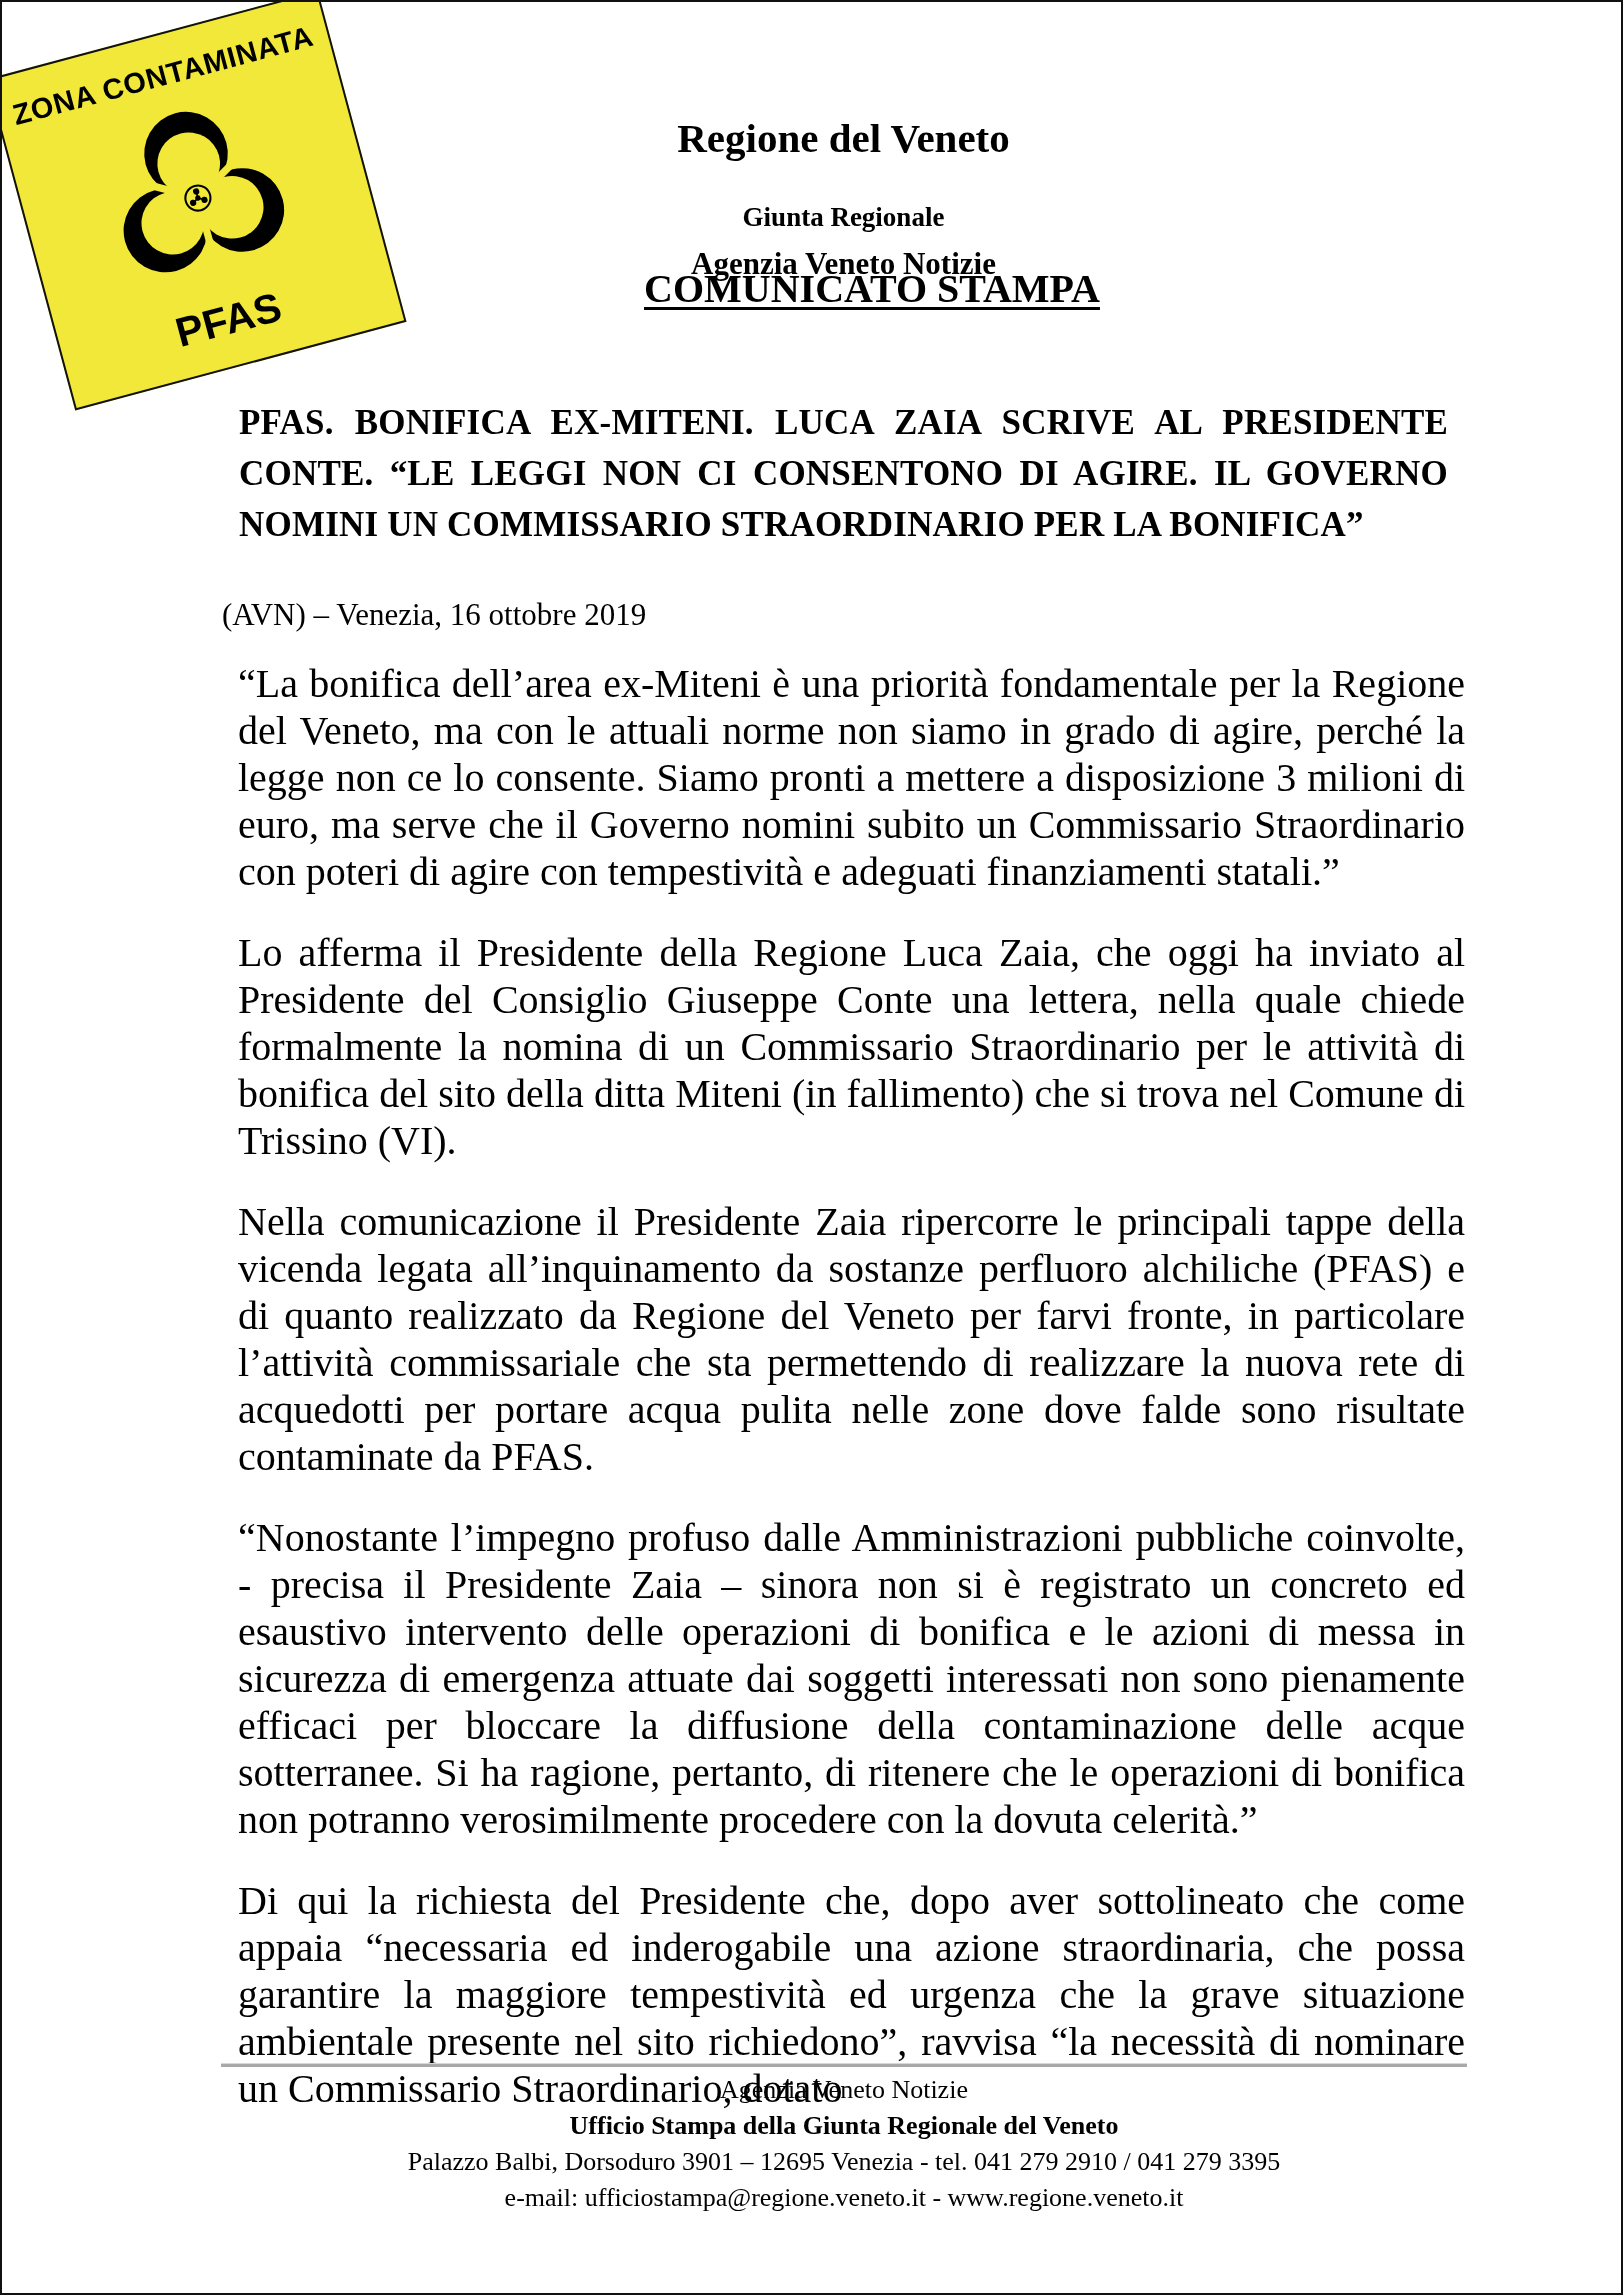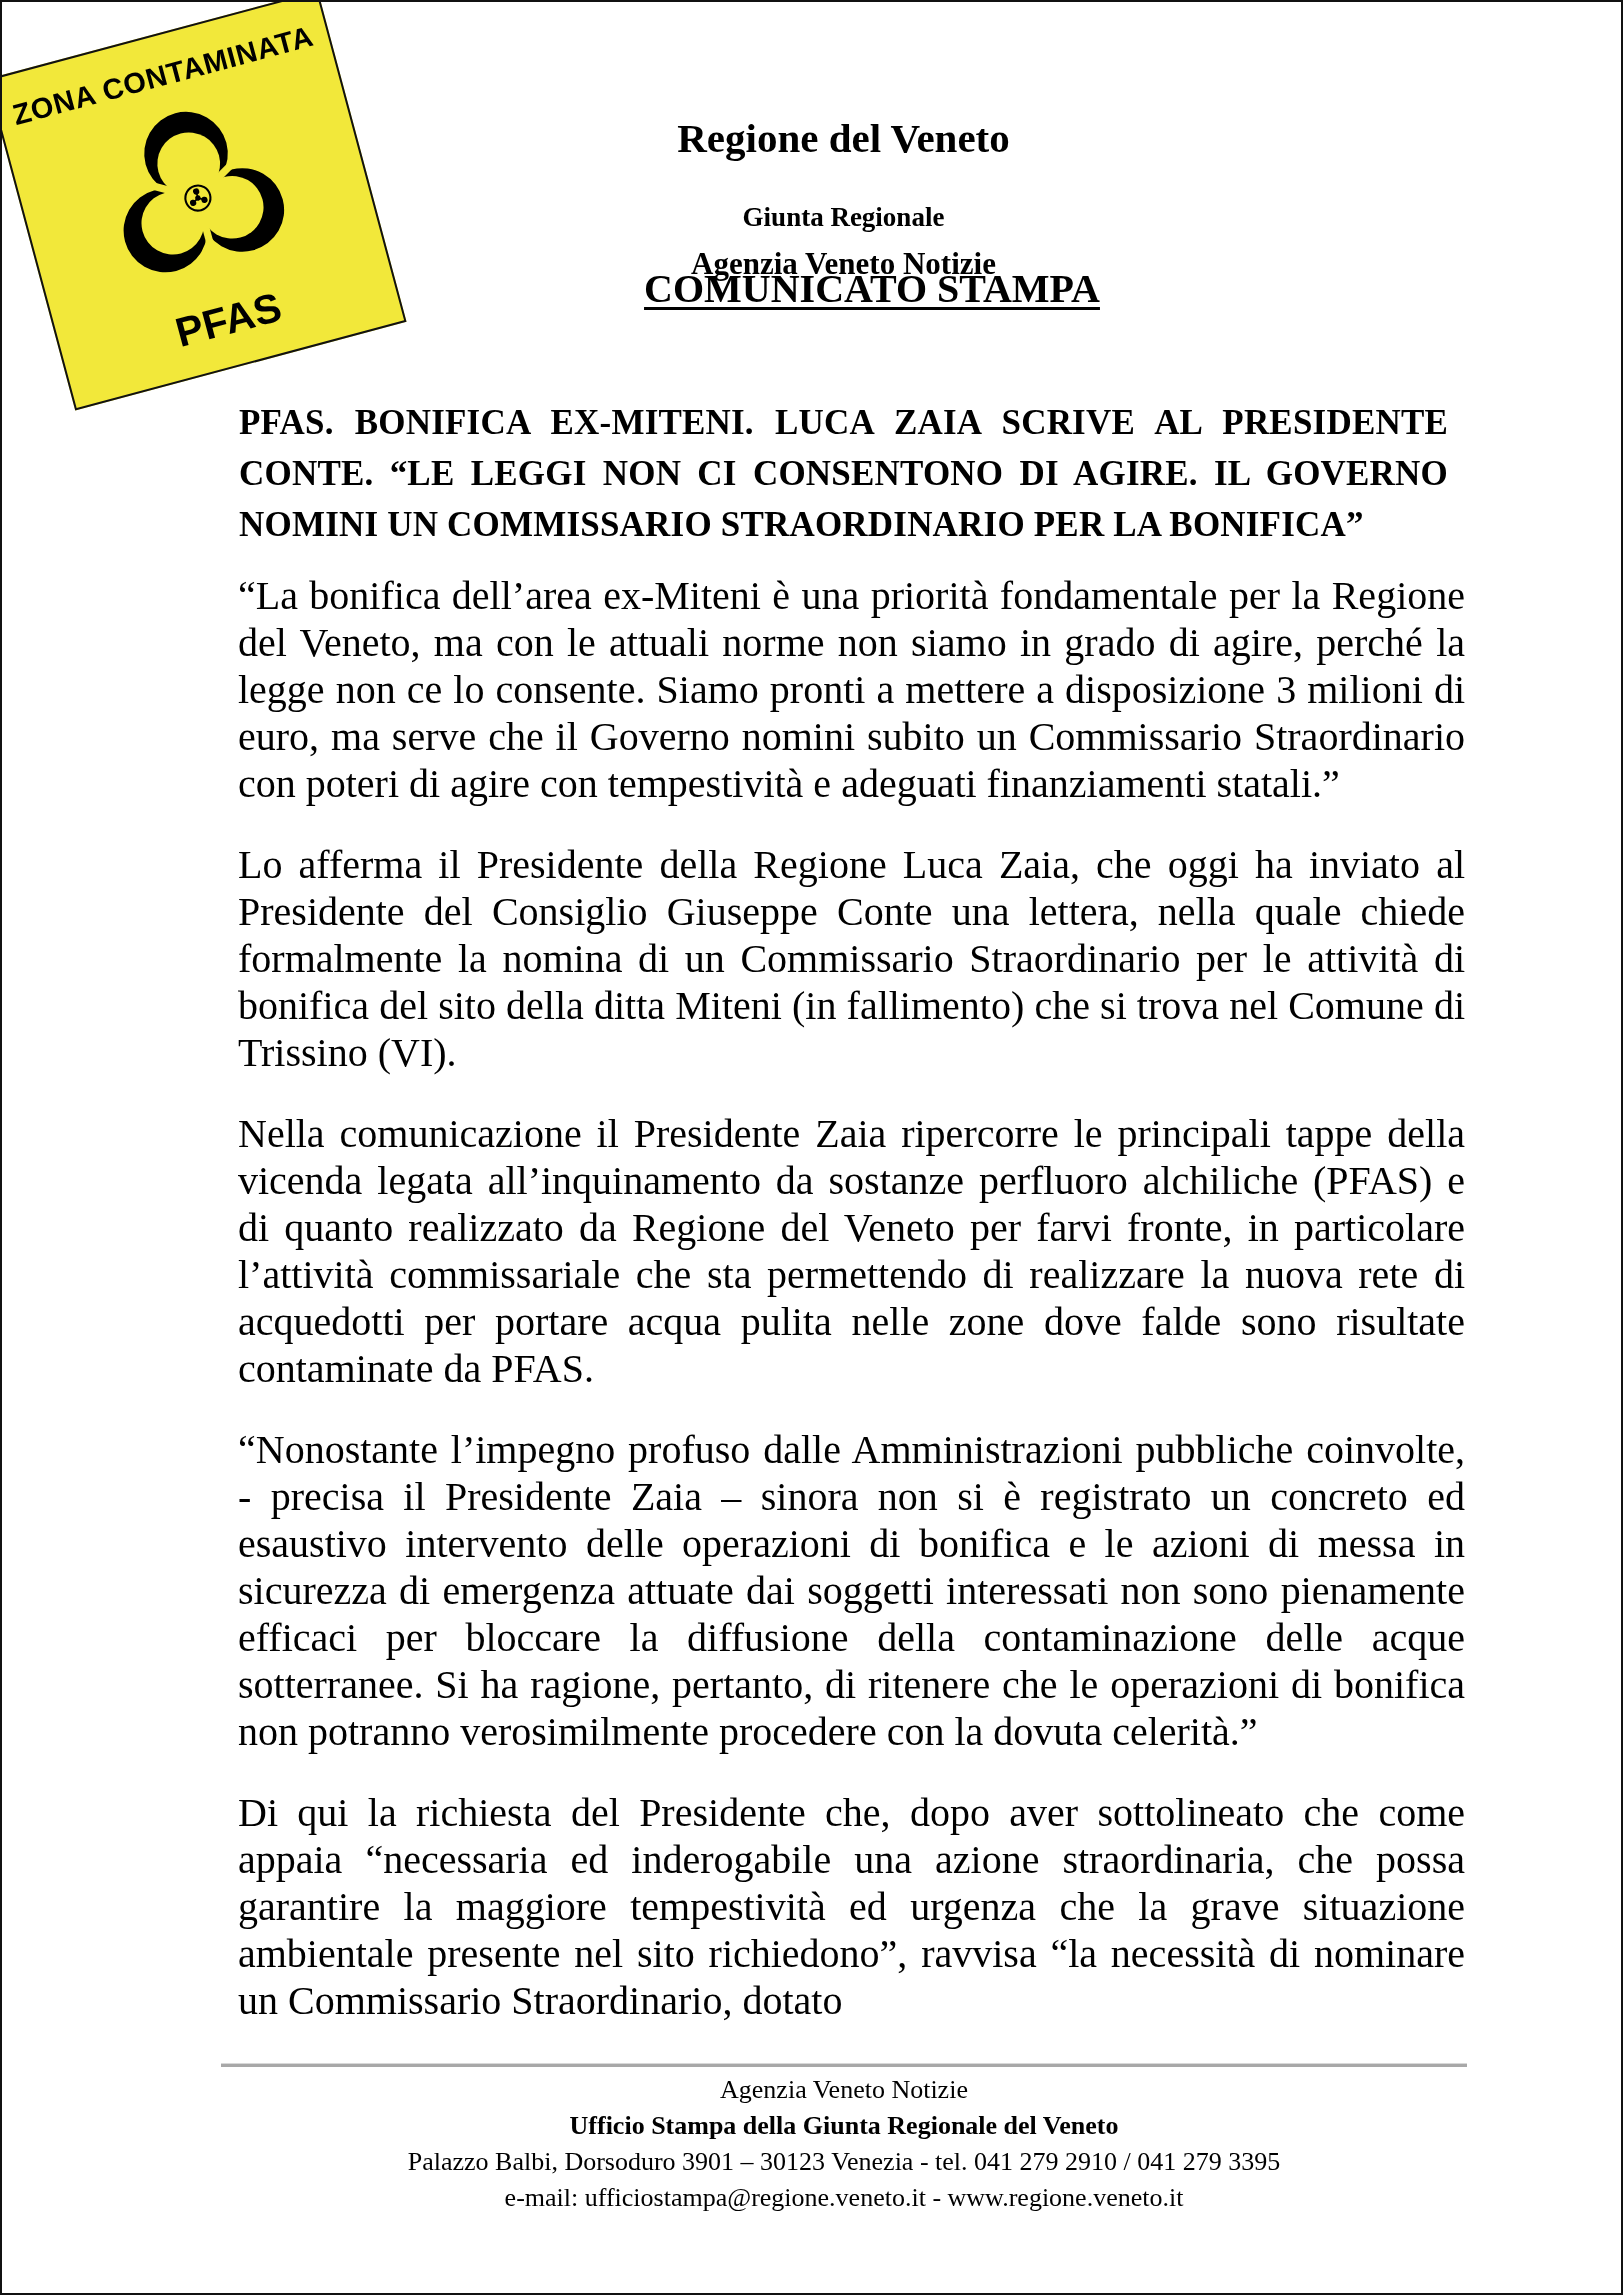--- a/index.html
+++ b/index.html
@@ -202,27 +202,28 @@
 
 <div class="header">
   <div class="h-org">Regione del Veneto</div>
   <div class="h-dept">Giunta Regionale</div>
   <div class="h-agency">Agenzia Veneto Notizie</div>
 </div>
 <div class="press-title">COMUNICATO STAMPA</div>
 
 <div class="content">
   <p class="headline">PFAS. BONIFICA EX-MITENI. LUCA ZAIA SCRIVE AL PRESIDENTE CONTE. “LE LEGGI NON CI CONSENTONO DI AGIRE. IL GOVERNO NOMINI UN COMMISSARIO STRAORDINARIO PER LA BONIFICA”</p>
+  <p class="dateline">(AVN) – Venezia, 16 ottobre 2019</p>
   <p class="para first">“La bonifica dell’area ex-Miteni è una priorità fondamentale per la Regione del Veneto, ma con le attuali norme non siamo in grado di agire, perché la legge non ce lo consente. Siamo pronti a mettere a disposizione 3 milioni di euro, ma serve che il Governo nomini subito un Commissario Straordinario con poteri di agire con tempestività e adeguati finanziamenti statali.”</p>
   <p class="para">Lo afferma il Presidente della Regione Luca Zaia, che oggi ha inviato al Presidente del Consiglio Giuseppe Conte una lettera, nella quale chiede formalmente la nomina di un Commissario Straordinario per le attività di bonifica del sito della ditta Miteni (in fallimento) che si trova nel Comune di Trissino (VI).</p>
   <p class="para">Nella comunicazione il Presidente Zaia ripercorre le principali tappe della vicenda legata all’inquinamento da sostanze perfluoro alchiliche (PFAS) e di quanto realizzato da Regione del Veneto per farvi fronte, in particolare l’attività commissariale che sta permettendo di realizzare la nuova rete di acquedotti per portare acqua pulita nelle zone dove falde sono risultate contaminate da PFAS.</p>
   <p class="para">“Nonostante l’impegno profuso dalle Amministrazioni pubbliche coinvolte, - precisa il Presidente Zaia – sinora non si è registrato un concreto ed esaustivo intervento delle operazioni di bonifica e le azioni di messa in sicurezza di emergenza attuate dai soggetti interessati non sono pienamente efficaci per bloccare la diffusione della contaminazione delle acque sotterranee. Si ha ragione, pertanto, di ritenere che le operazioni di bonifica non potranno verosimilmente procedere con la dovuta celerità.”</p>
   <p class="para">Di qui la richiesta del Presidente che, dopo aver sottolineato che come appaia “necessaria ed inderogabile una azione straordinaria, che possa garantire la maggiore tempestività ed urgenza che la grave situazione ambientale presente nel sito richiedono”, ravvisa “la necessità di nominare un Commissario Straordinario, dotato</p>
 </div>
 
 <div class="footer-rule"></div>
 <div class="footer">
   <div>Agenzia Veneto Notizie</div>
   <div class="bold">Ufficio Stampa della Giunta Regionale del Veneto</div>
-  <div>Palazzo Balbi, Dorsoduro 3901 – 30123 Venezia - tel. 041 279 2910 / 041 279 3395</div>
+  <div>Palazzo Balbi, Dorsoduro 3901 – 12695 Venezia - tel. 041 279 2910 / 041 279 3395</div>
   <div><span>e-mail: </span><a>ufficiostampa@regione.veneto.it</a><span> - </span><span>www.regione.veneto.it</span></div>
 </div>
 
 
 </body></html>

